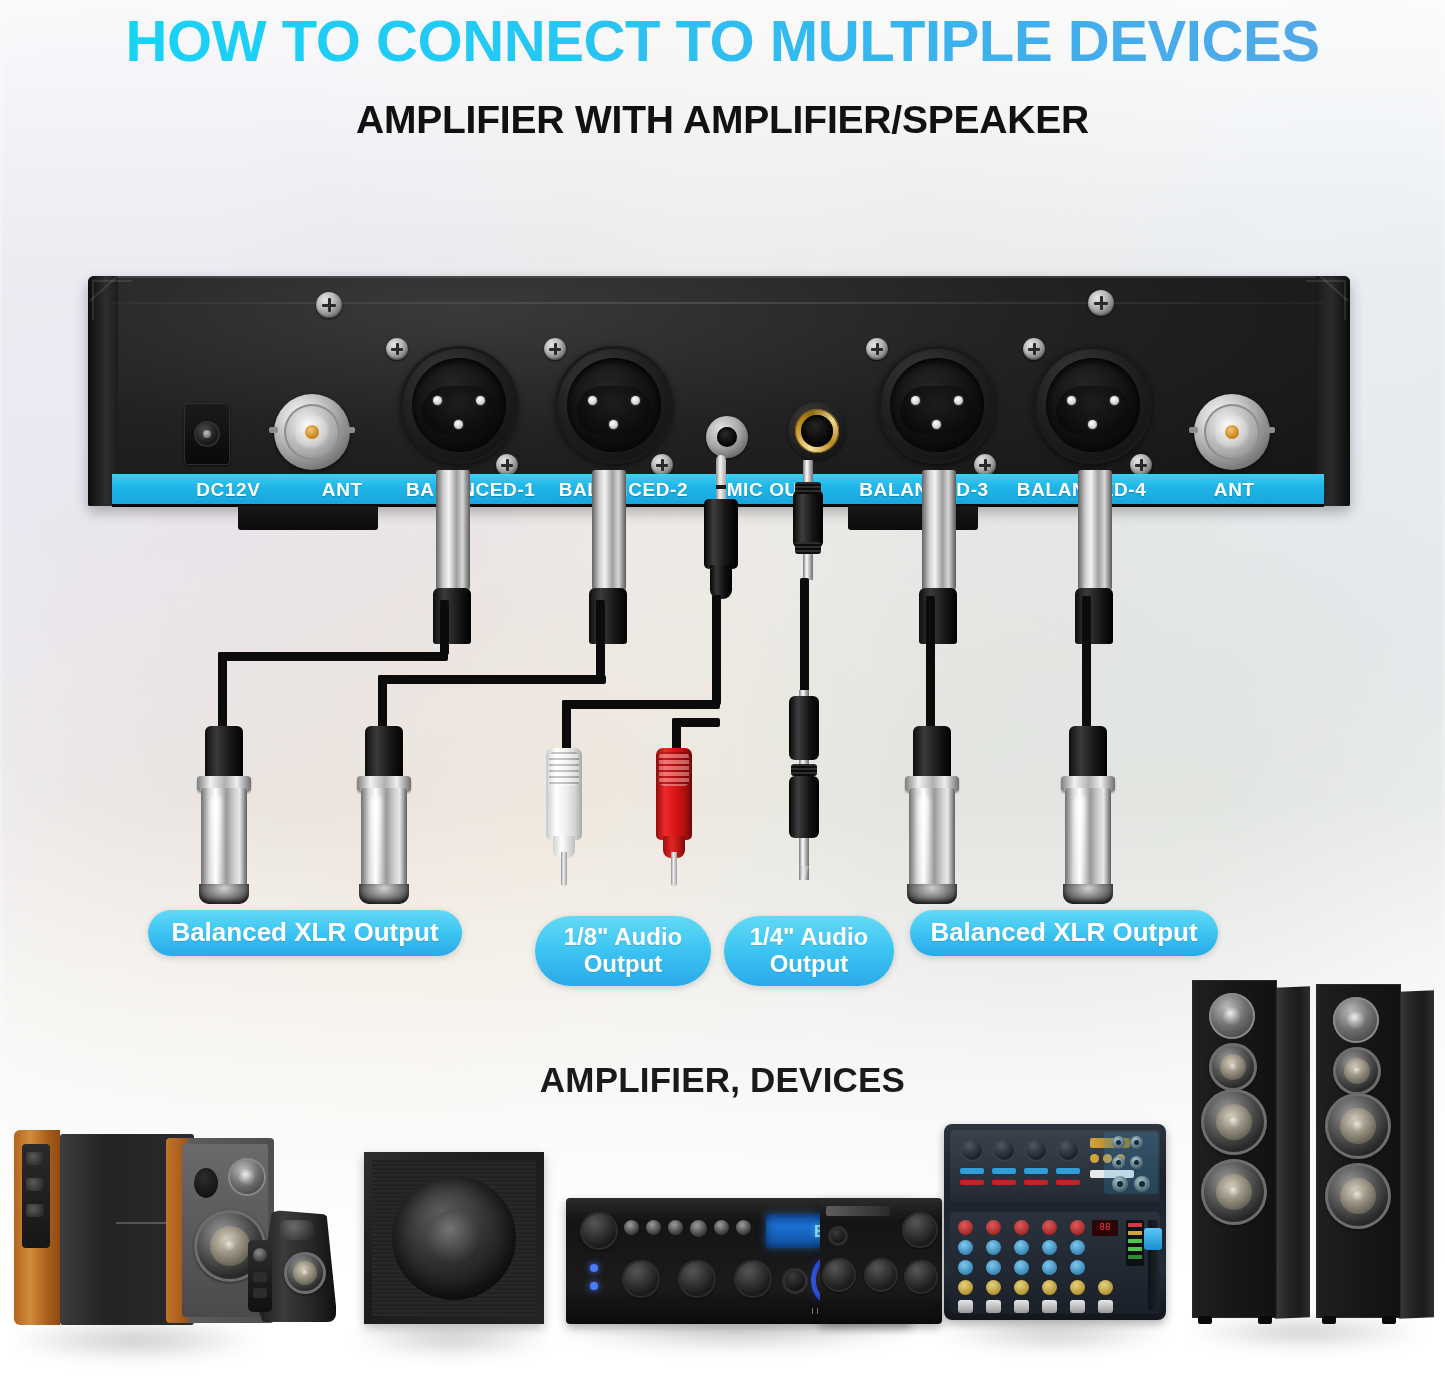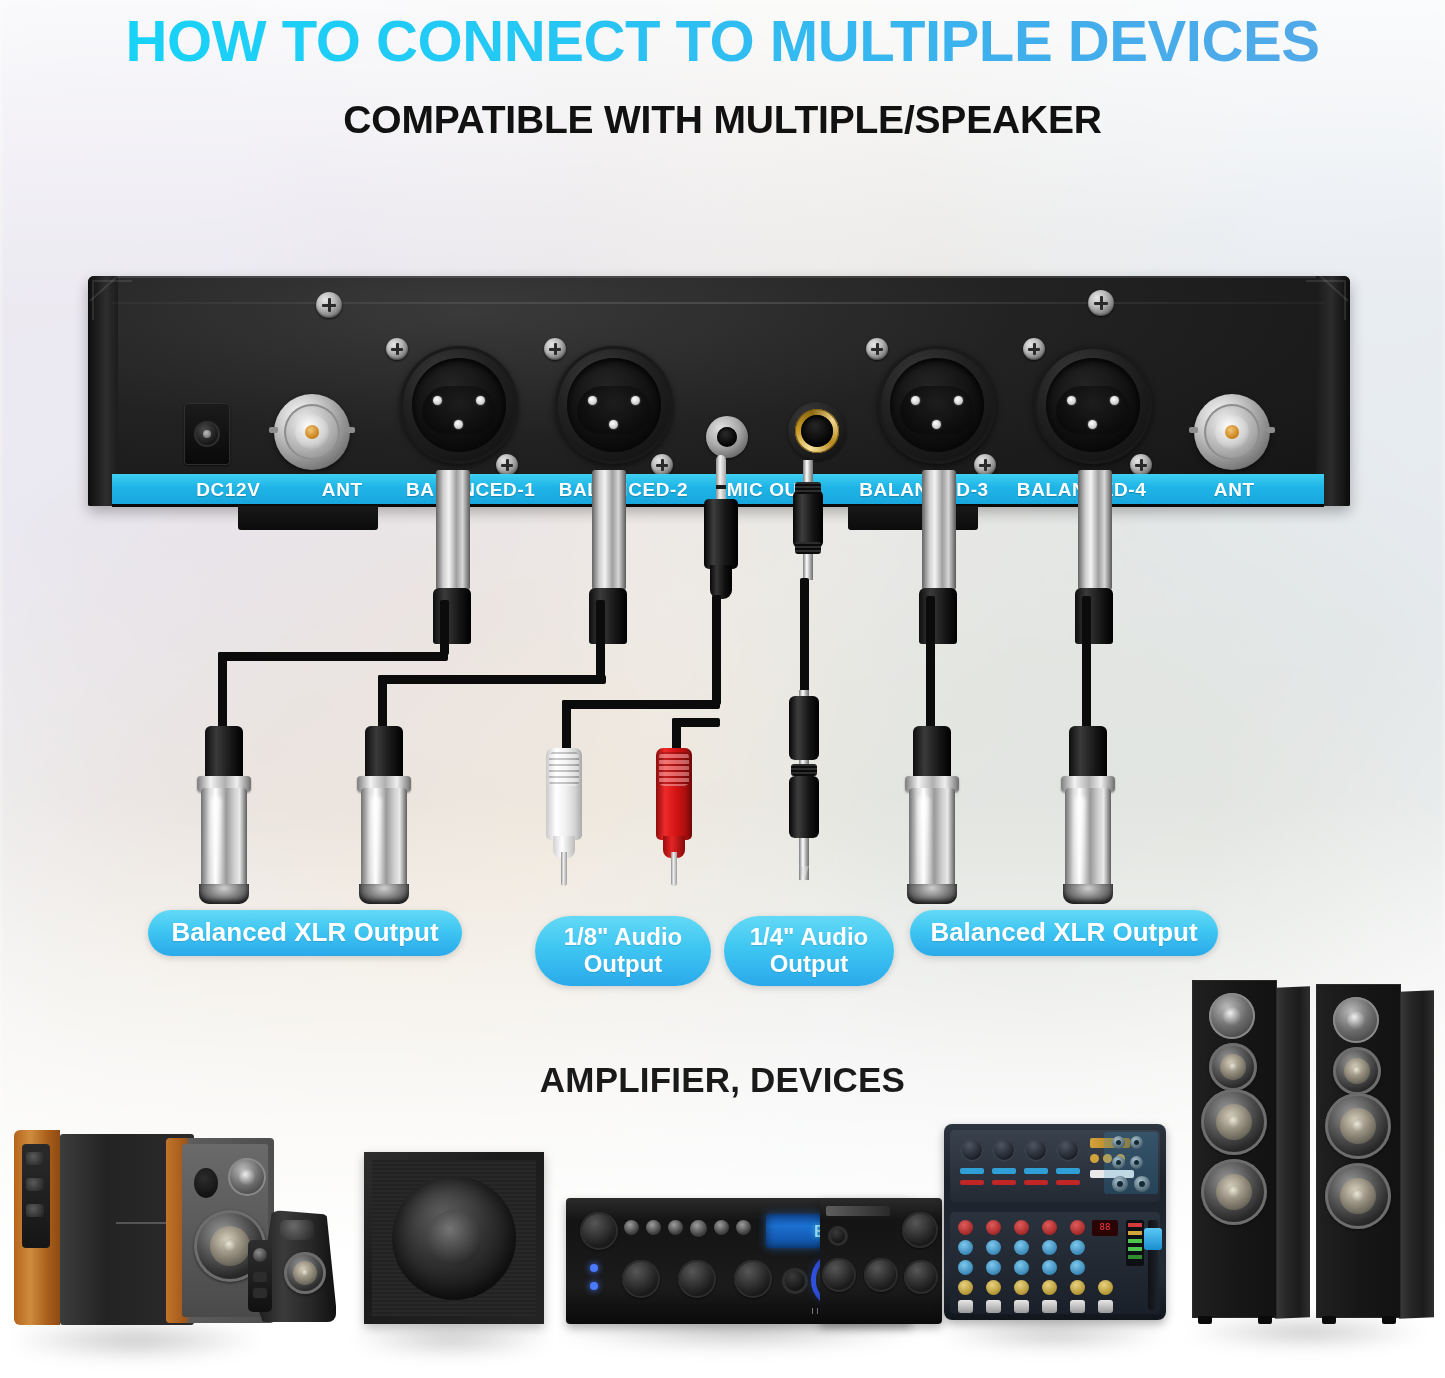--- a/index.html
+++ b/index.html
@@ -472,21 +472,21 @@
   .gshadow { position: absolute; border-radius: 50%; filter: blur(8px);
     background: radial-gradient(ellipse at center, rgba(0,0,0,.22), rgba(0,0,0,0) 72%); }
 </style>
 </head>
 <body>
 
 <div id="bg"></div>
 <div id="bg-wash"></div>
 
 <div id="title">HOW TO CONNECT TO MULTIPLE DEVICES</div>
-<div id="subtitle">COMPATIBLE WITH MULTIPLE/SPEAKER</div>
+<div id="subtitle">AMPLIFIER WITH AMPLIFIER/SPEAKER</div>
 
 <div id="receiver">
   <div class="rx-face"></div>
   <div class="rx-bevel-l"></div>
   <div class="rx-bevel-r"></div>
   <div class="rx-corner l"></div>
   <div class="rx-corner r"></div>
   <div class="rx-top-edge"></div>
   <div class="rx-diag tl"></div>
   <div class="rx-diag tr"></div>

